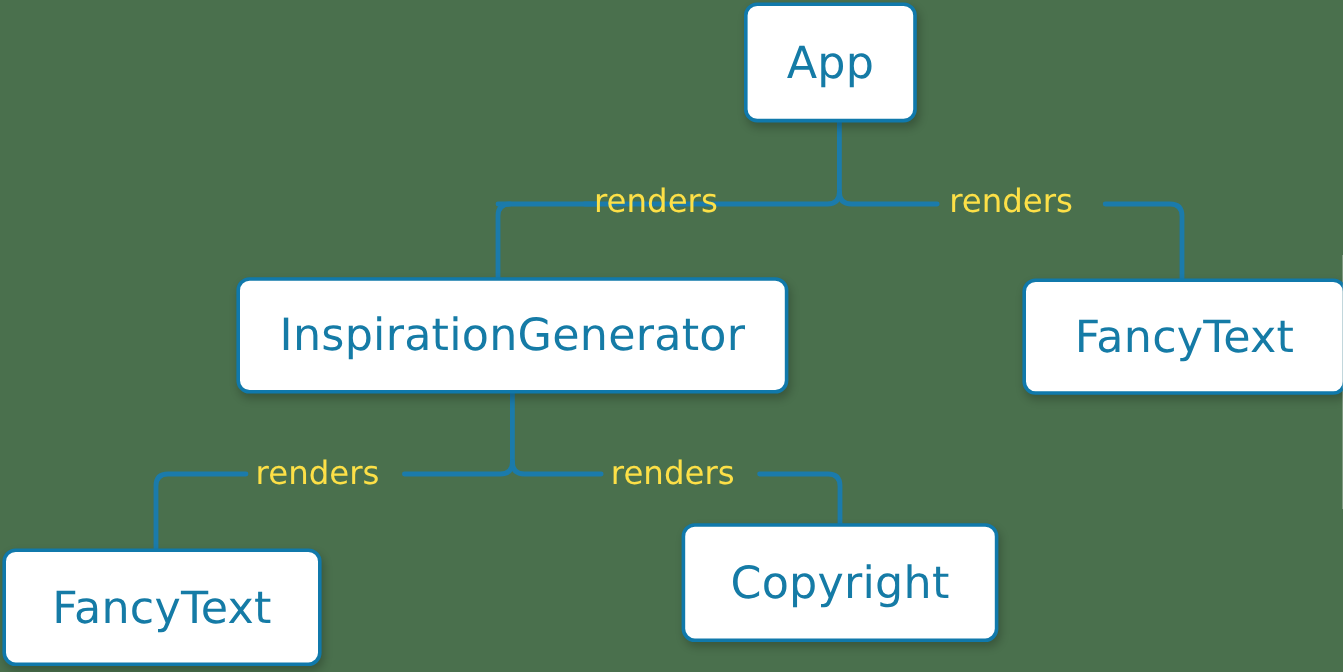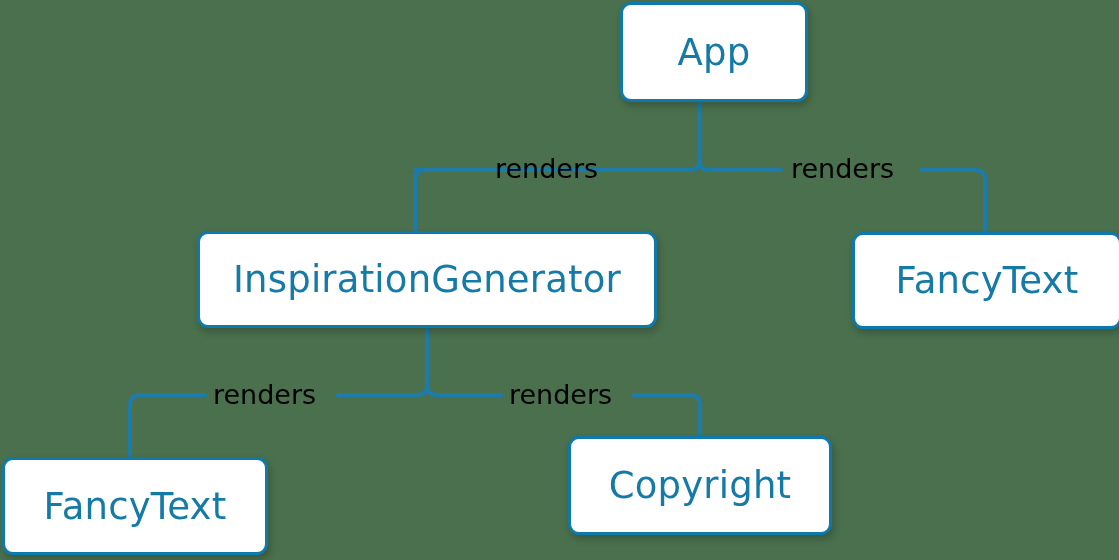--- a/index.html
+++ b/index.html
@@ -40,31 +40,31 @@
   .node-label {
     color: #157ba6;
     font-size: 37px;
     font-weight: 400;
     letter-spacing: 0.2px;
     white-space: nowrap;
     line-height: 1;
   }
   .edge-label {
     position: absolute;
-    color: #000000;
+    color: #fde047;
     font-size: 27px;
     font-weight: 500;
     white-space: nowrap;
     line-height: 1;
     z-index: 3;
     letter-spacing: 0px;
   }
 
   
-  #node-app        { left: 620px; top: 2px;   width: 188px; height: 100px; }
+  #node-app        { left: 620px; top: 2px;   width: 144px; height: 100px; }
   #node-inspgen    { left: 197px; top: 231px; width: 460px; height: 97px; align-items: center;  }
   #node-fancy-right{ left: 852px; top: 232px; width: 270px; height: 97px;  }
   #node-fancy-left { left: 2px;   top: 457px; width: 266px; height: 98px;  }
   #node-copyright  { left: 568px; top: 436px; width: 264px; height: 99px;  }
 
   
   #edge-label-app-inspgen   { left: 495px; top: 155px; }
   #edge-label-app-fancy     { left: 791px; top: 155px; }
   #edge-label-ig-fancy      { left: 213px; top: 381px; }
   #edge-label-ig-copyright  { left: 509px; top: 381px; }

